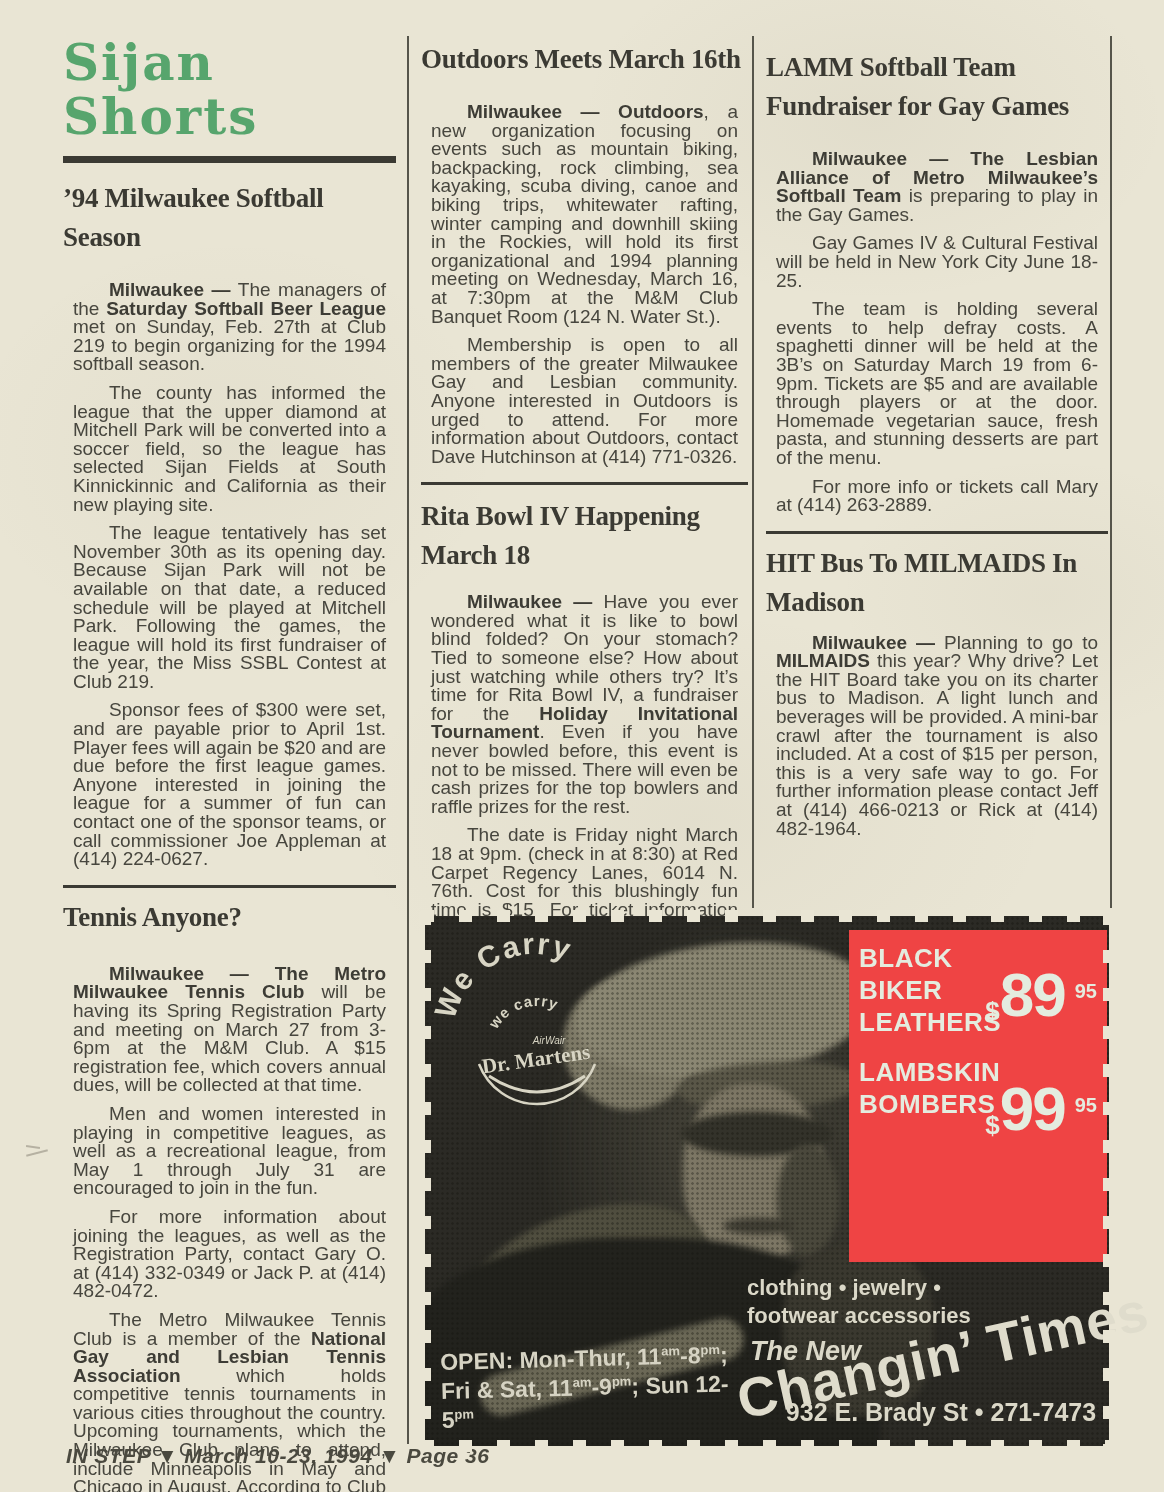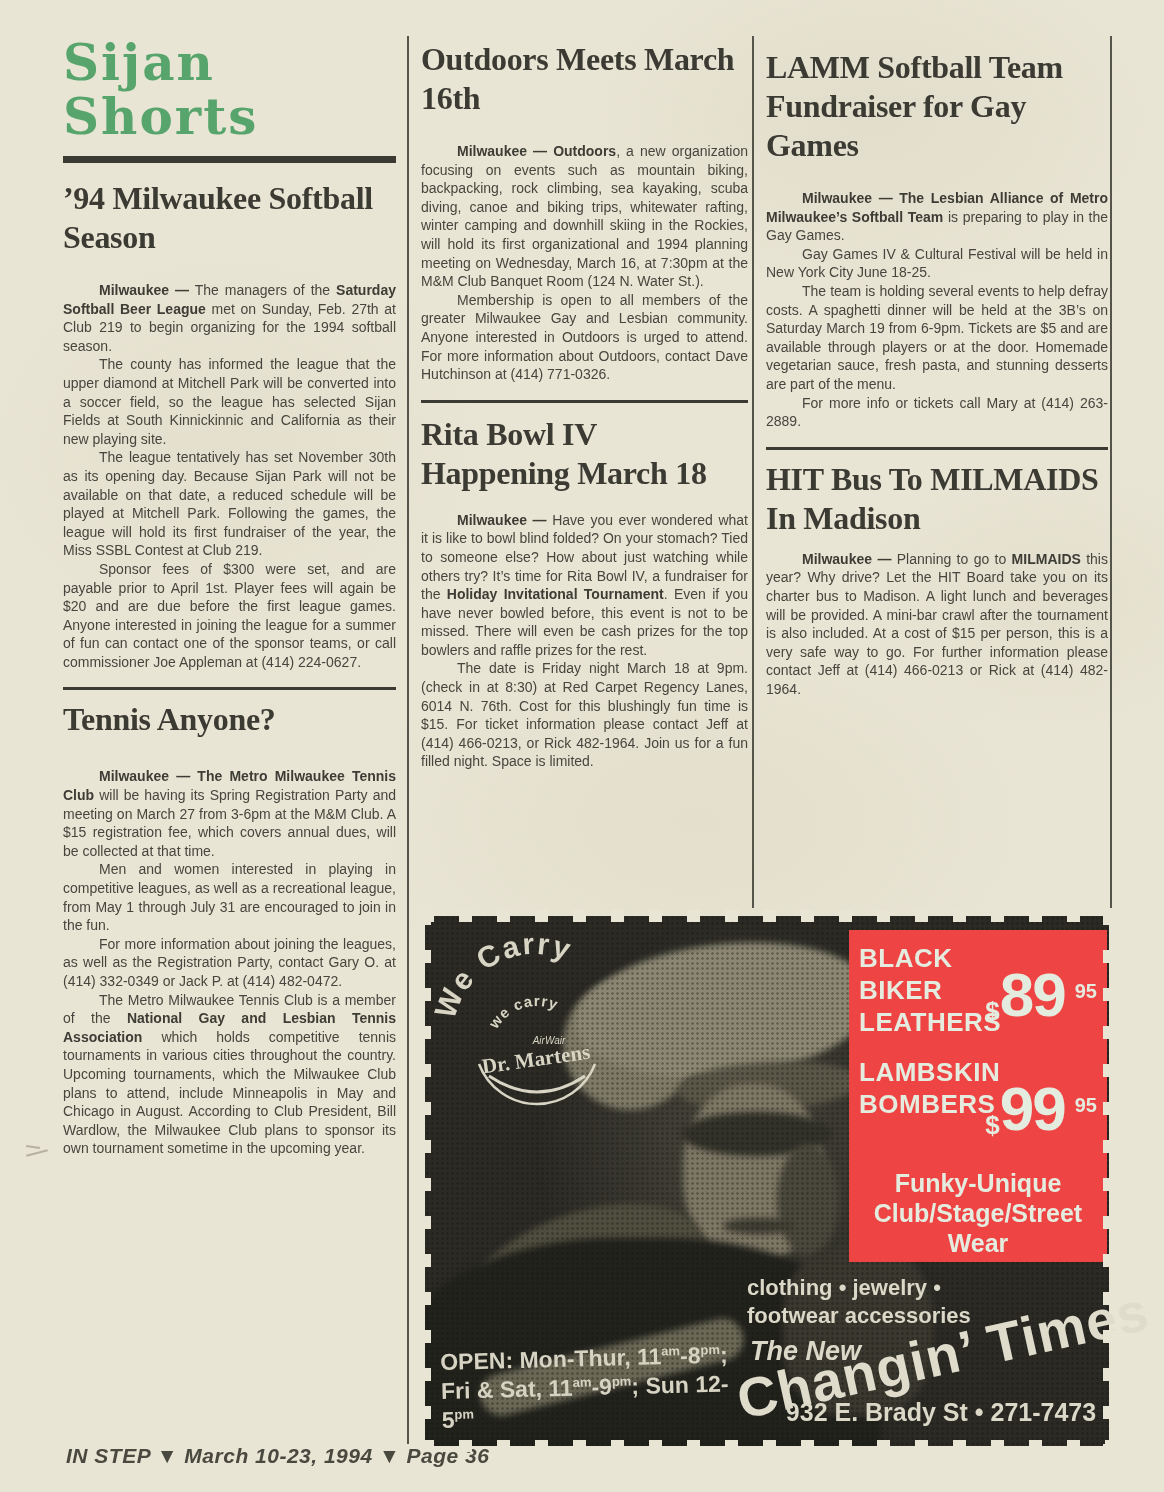--- a/index.html
+++ b/index.html
@@ -19,26 +19,26 @@
   #col2{left:421px;width:327px;}
   #col3{left:766px;width:342px;}
   .masthead{
     margin:0 0 12px 0;font-family:"DejaVu Serif",serif;font-weight:700;
     font-size:50px;line-height:54px;color:#57a56d;letter-spacing:2px;
   }
   .thick-rule{height:7px;background:#3b3a33;}
   .thin-rule{height:3px;background:#3b3a33;margin:16px 0 10px 0;}
   .headline{
     font-family:"Liberation Serif","DejaVu Serif",serif;font-weight:700;
-    font-size:32px;line-height:39px;color:#3b3a33;margin:14px 0 24px 0;letter-spacing:-0.3px;
+    font-size:27px;line-height:39px;color:#3b3a33;margin:14px 0 24px 0;letter-spacing:-0.3px;
   }
   .headline.tight{margin-bottom:12px;}
   .body-text p.para{
-    margin:0;text-indent:36px;text-align:justify;
-    font-size:14px;line-height:18.6px;color:#47463e;
+    margin:10px;text-indent:36px;text-align:justify;
+    font-size:19px;line-height:18.6px;color:#47463e;
   }
   .body-text p.para b{color:#3d3c35;}
   .vrule{position:absolute;width:2px;background:#56554b;}
   #vr1{left:407px;top:36px;height:1408px;}
   #vr2{left:752px;top:36px;height:872px;}
   #vr3{left:1110px;top:36px;height:872px;}
   .pencil-mark{position:absolute;left:26px;top:1146px;width:22px;height:10px;opacity:.55;}
   .pencil-mark i{display:block;height:2px;background:#8d887a;transform:rotate(-14deg);margin-top:4px;}
   .pencil-mark i:first-child{transform:rotate(8deg);margin-top:0;width:14px;}
   .footer-line{
@@ -209,21 +209,20 @@
 
     <div class="green-panel">
       <div class="offer">
         <div class="offer-label">BLACK BIKER LEATHERS</div>
         <div class="offer-price"><span class="cur">$</span><span class="big">89</span><span class="cents">95</span></div>
       </div>
       <div class="offer">
         <div class="offer-label">LAMBSKIN BOMBERS</div>
         <div class="offer-price"><span class="cur">$</span><span class="big">99</span><span class="cents">95</span></div>
       </div>
-      <div class="tagline">Funky-Unique Club/Stage/Street Wear</div>
     </div>
 
     <div class="ad-text categories">clothing • jewelry • footwear accessories</div>
     <div class="ad-text the-new">The New</div>
     <div class="ad-text brand">Changin’ Times</div>
     <div class="ad-text address">932 E. Brady St • 271-7473</div>
     <div class="ad-text hours"><span>OPEN: Mon-Thur, 11</span><sup>am</sup><span>-8</span><sup>pm</sup><span>; Fri &amp; Sat, 11</span><sup>am</sup><span>-9</span><sup>pm</sup><span>; Sun 12-5</span><sup>pm</sup></div>
 
     <div class="perf h top"></div>
     <div class="perf h bottom"></div>

